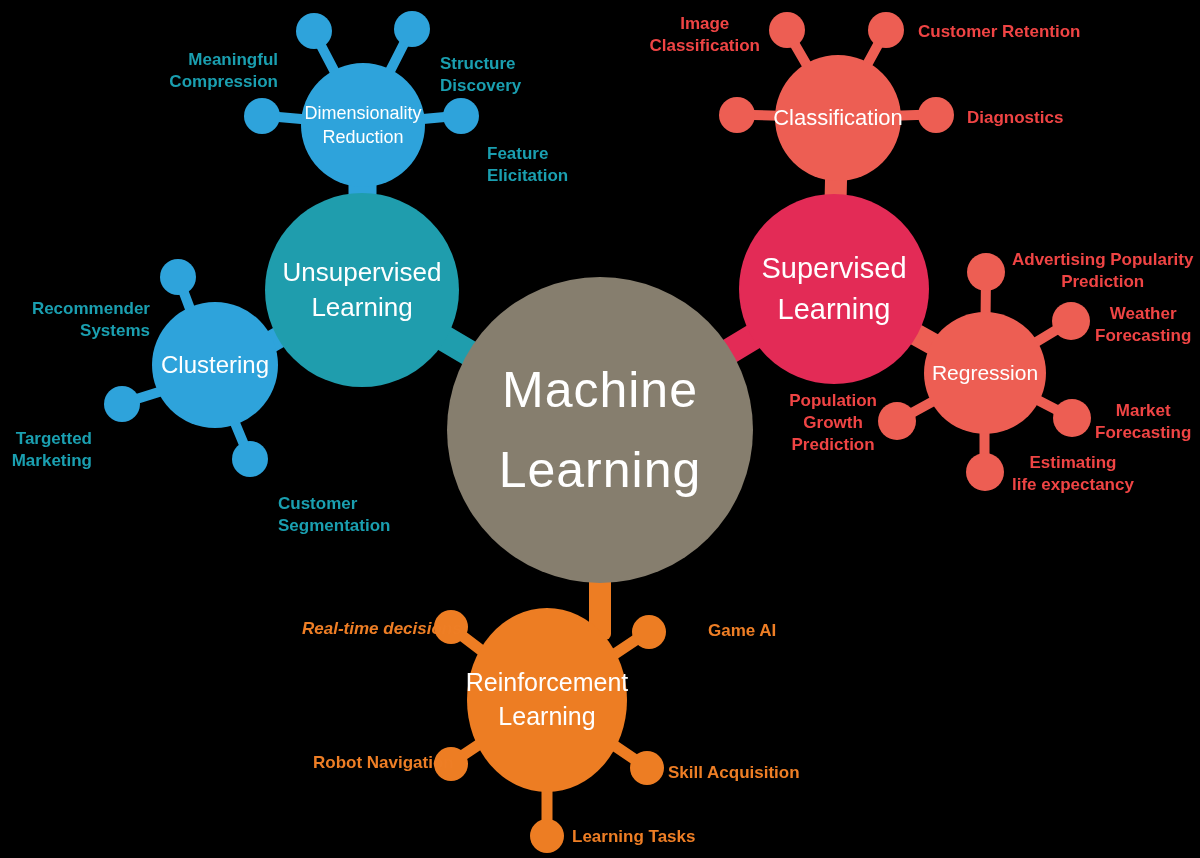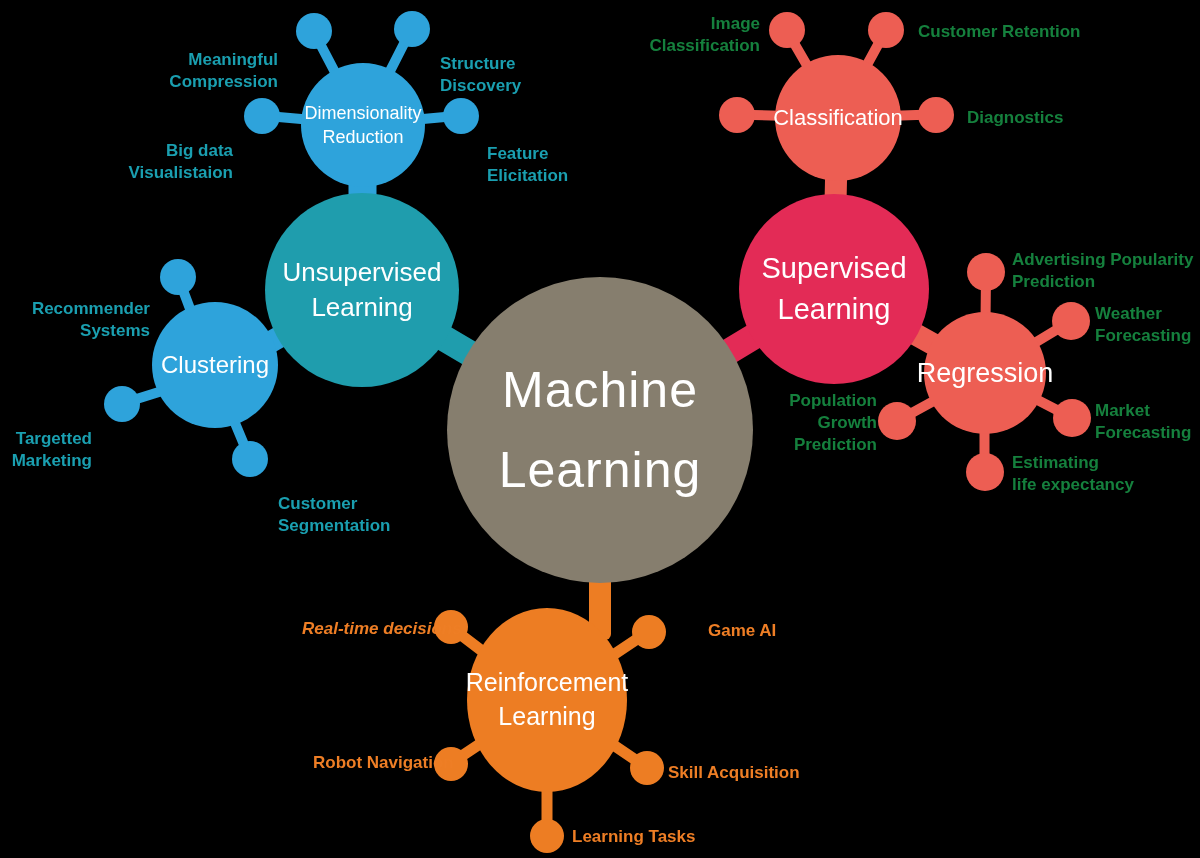--- a/index.html
+++ b/index.html
@@ -5,21 +5,21 @@
   html,body{margin:0;padding:0;background:#000;}
   #stage{position:relative;width:1200px;height:858px;background:#000;overflow:hidden;
          font-family:"Liberation Sans", sans-serif;}
   .stem{position:absolute;border-radius:6px;}
   .circle{position:absolute;border-radius:50%;display:flex;align-items:center;justify-content:center;
           text-align:center;color:#fff;}
   .circle span{white-space:pre-line;display:block;}
   .sat{position:absolute;border-radius:50%;}
   .label{position:absolute;white-space:pre-line;font-weight:600;font-size:17px;line-height:1.3;}
   .ra{text-align:right;}
-  .t{color:#1a9fb0;margin-top:44px;} .p{color:#15803d;} .o{color:#ee7e25;}
+  .t{color:#1a9fb0;margin-top:44px;} .p{color:#ef4444;text-align:center;} .o{color:#ee7e25;}
   .blue{background:#2ea3db;} .teal{background:#1f9dad;} .crim{background:#e32b56;}
   .sal{background:#ed5e53;} .org{background:#ed7d23;} .grey{background:#867e6e;}
 </style>
 </head>
 <body>
 
 <div id="stage">
 
   <div class="stem teal" style="left:343px;top:347px;width:276px;height:26px;transform:rotate(30.5deg);"></div>
   <div class="stem crim" style="left:580px;top:346px;width:273px;height:26px;transform:rotate(-31.1deg);"></div>
@@ -84,42 +84,40 @@
   <div class="circle blue" style="left:152px;top:302px;width:126px;height:126px;font-size:24px;">
     <span>Clustering</span>
   </div>
   <div class="circle teal" style="left:265px;top:193px;width:194px;height:194px;font-size:26px;line-height:1.35;">
     <span>Unsupervised
 Learning</span>
   </div>
   <div class="circle sal" style="left:775px;top:55px;width:126px;height:126px;font-size:22px;">
     <span>Classification</span>
   </div>
-  <div class="circle sal" style="left:924px;top:312px;width:122px;height:122px;font-size:27px;">
+  <div class="circle sal" style="left:924px;top:312px;width:122px;height:122px;font-size:21px;">
     <span>Regression</span>
   </div>
   <div class="circle crim" style="left:739px;top:194px;width:190px;height:190px;font-size:29px;line-height:1.4;">
     <span>Supervised
 Learning</span>
   </div>
   <div class="circle org" style="left:467px;top:608px;width:160px;height:184px;font-size:25px;line-height:1.35;border-radius:50%;">
     <span>Reinforcement
 Learning</span>
   </div>
   <div class="circle grey" style="left:447px;top:277px;width:306px;height:306px;font-size:50px;line-height:1.6;letter-spacing:1px;">
     <span>Machine
 Learning</span>
   </div>
 
   <div class="label t ra" style="right:922px;top:5px;">Meaningful
 Compression</div>
   <div class="label t" style="left:440px;top:9px;">Structure
 Discovery</div>
-  <div class="label t ra" style="right:967px;top:96px;">Big data
-Visualistaion</div>
   <div class="label t" style="left:487px;top:99px;">Feature
 Elicitation</div>
   <div class="label t ra" style="right:1050px;top:254px;">Recommender
 Systems</div>
   <div class="label t ra" style="right:1108px;top:384px;">Targetted
 Marketing</div>
   <div class="label t" style="left:278px;top:449px;">Customer
 Segmentation</div>
 
   <div class="label p ra" style="right:440px;top:13px;">Image

